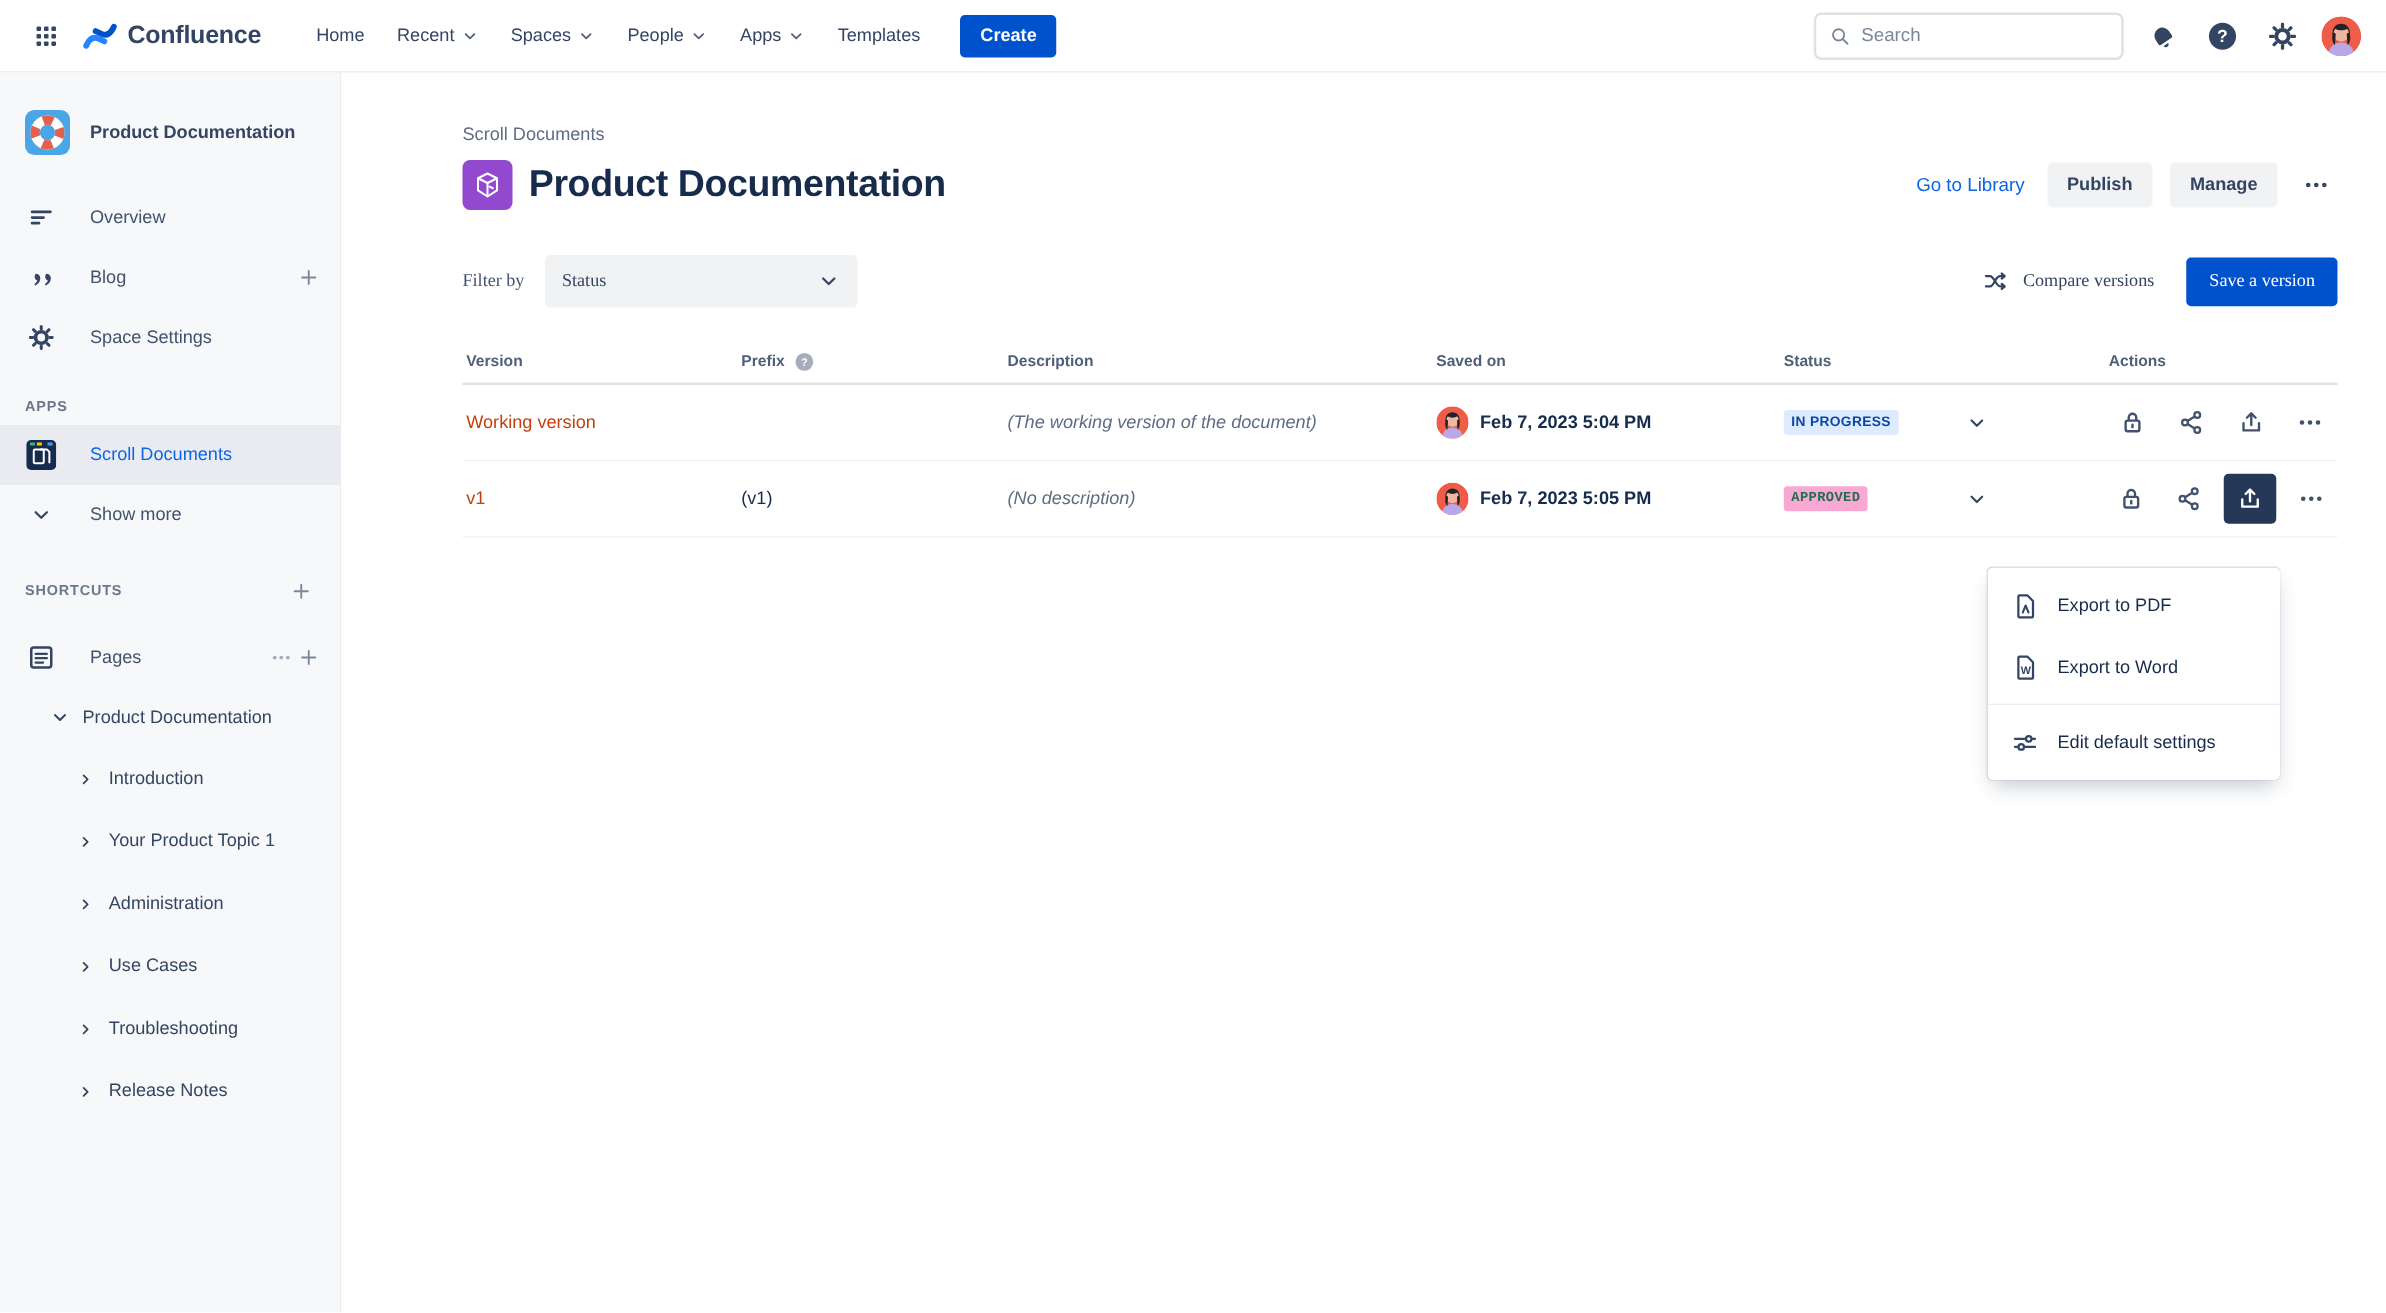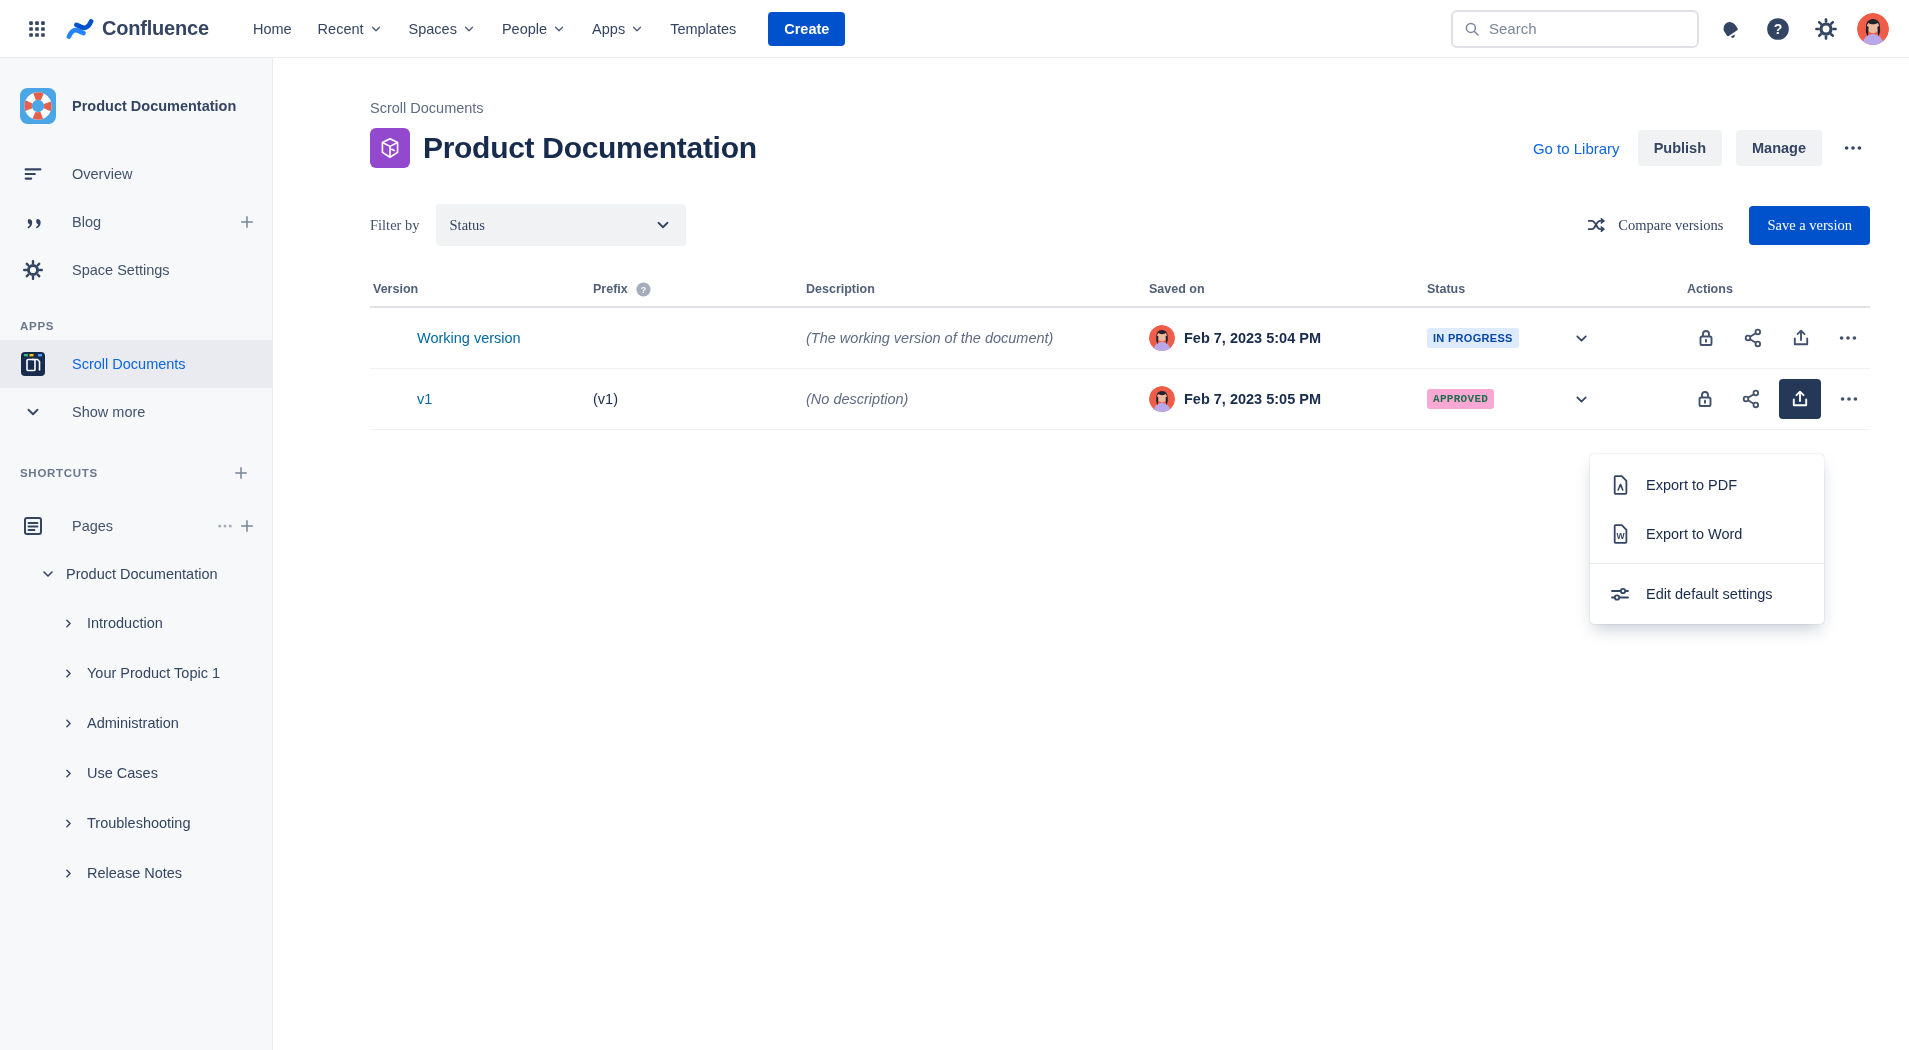--- a/index.html
+++ b/index.html
@@ -104,21 +104,21 @@
   .vtable { margin-top:26px; width:1500px; }
   .vt-header { display:flex; align-items:center; height:36px; border-bottom:2px solid #DFE1E6; }
   .vt-header .col { font-size:12.5px; font-weight:700; color:#505F79; }
   .vt-row { display:flex; align-items:center; height:61px; border-bottom:1px solid #F1F2F4; }
   .col-version { width:223px; padding-left:3px; }
   .col-prefix  { width:213px; display:flex; align-items:center; gap:7px; }
   .col-desc    { width:343px; }
   .col-saved   { width:278px; display:flex; align-items:center; gap:9px; }
   .col-status  { width:260px; position:relative; display:flex; align-items:center; }
   .col-actions { width:180px; display:flex; align-items:center; gap:10px; }
-  .version-link { background:none; border:none; font-family:inherit; font-size:14.5px; color:#0369a1; cursor:pointer; padding:0;margin-left:44px; }
+  .version-link { background:none; border:none; font-family:inherit; font-size:14.5px; color:#c2410c; cursor:pointer; padding:0; }
   .prefix-text { font-size:14.5px; color:#172B4D; }
   .desc-text { font-size:14.5px; font-style:italic; color:#5E6C84; }
   .saved-text { font-size:14.5px; font-weight:600; color:#172B4D; }
   .row-avatar { width:26px; height:26px; border-radius:50%; overflow:hidden; flex:none; }
   .badge {
     font-size:11px; font-weight:700; letter-spacing:.3px; padding:4px 6px; border-radius:3px; cursor:default;
   }
   .badge.blue { background:#DEEBFF; color:#0747A6; }
   .badge.green { background:#f9a8d4; color:#216E4E;font-family:Liberation Mono, monospace; }
   .status-chevron { position:absolute; left:140px; background:none; border:none; cursor:pointer; padding:6px; display:flex; }

